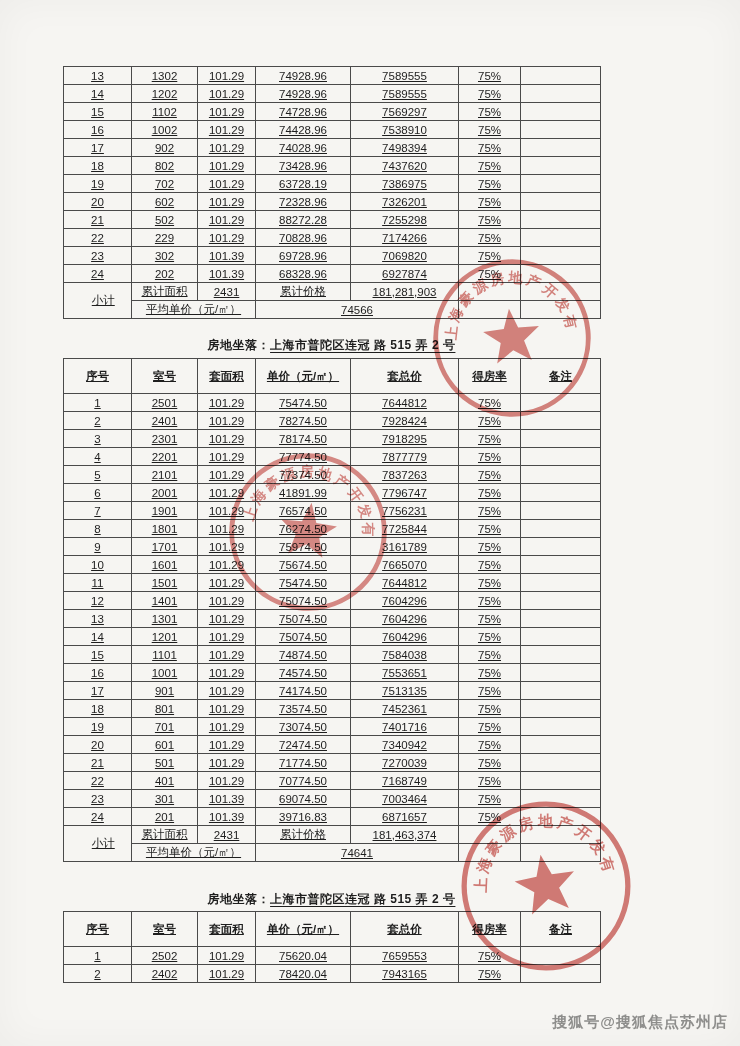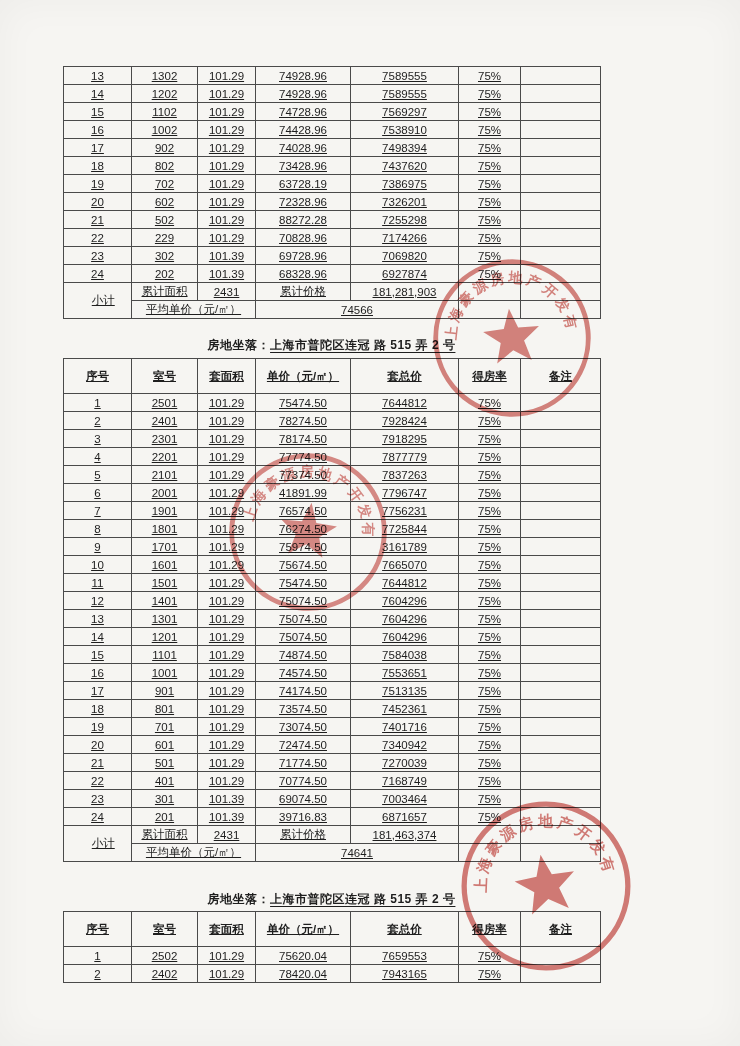--- a/index.html
+++ b/index.html
@@ -530,14 +530,15 @@
     <svg viewBox="0 0 200 200" width="100%" height="100%" aria-hidden="true">
       <defs>
           <path id="arc3" d="M 32,100 A 68,68 0 0 1 168,100" fill="none"></path>
         </defs>
       <circle cx="100" cy="100" r="93" fill="none" stroke="#c23b34" stroke-width="6"></circle>
       <polygon fill="#c23b34" points="100,64 108.8,87.9 134.2,88.9 114.3,104.6 121.2,129.1 100,115 78.8,129.1 85.7,104.6 65.8,88.9 91.2,87.9"></polygon>
       <text><textPath href="#arc3" startOffset="2%">上海豪源房地产开发有限公司</textPath></text>
     </svg>
   </div>
 
+  <div class="watermark">搜狐号@搜狐焦点苏州店</div>
 
 </div>
 
 </body></html>

